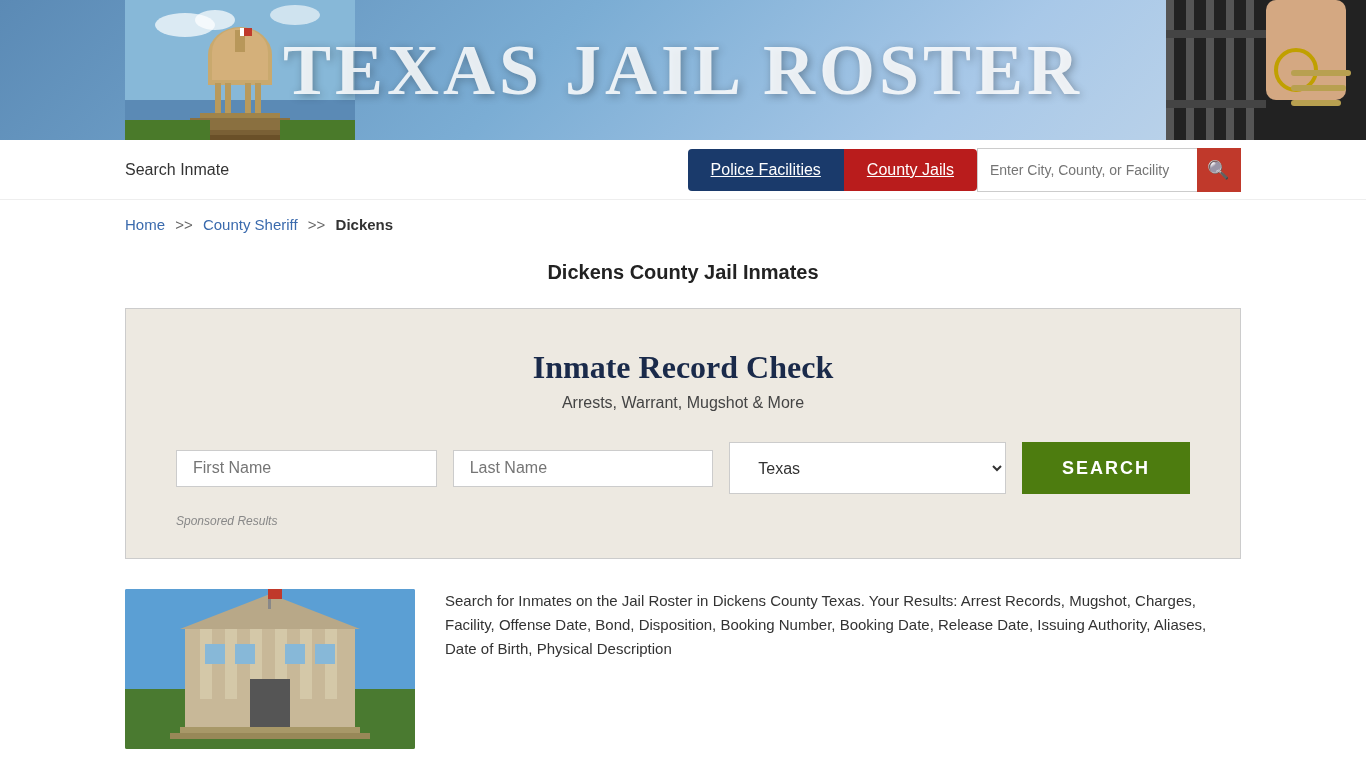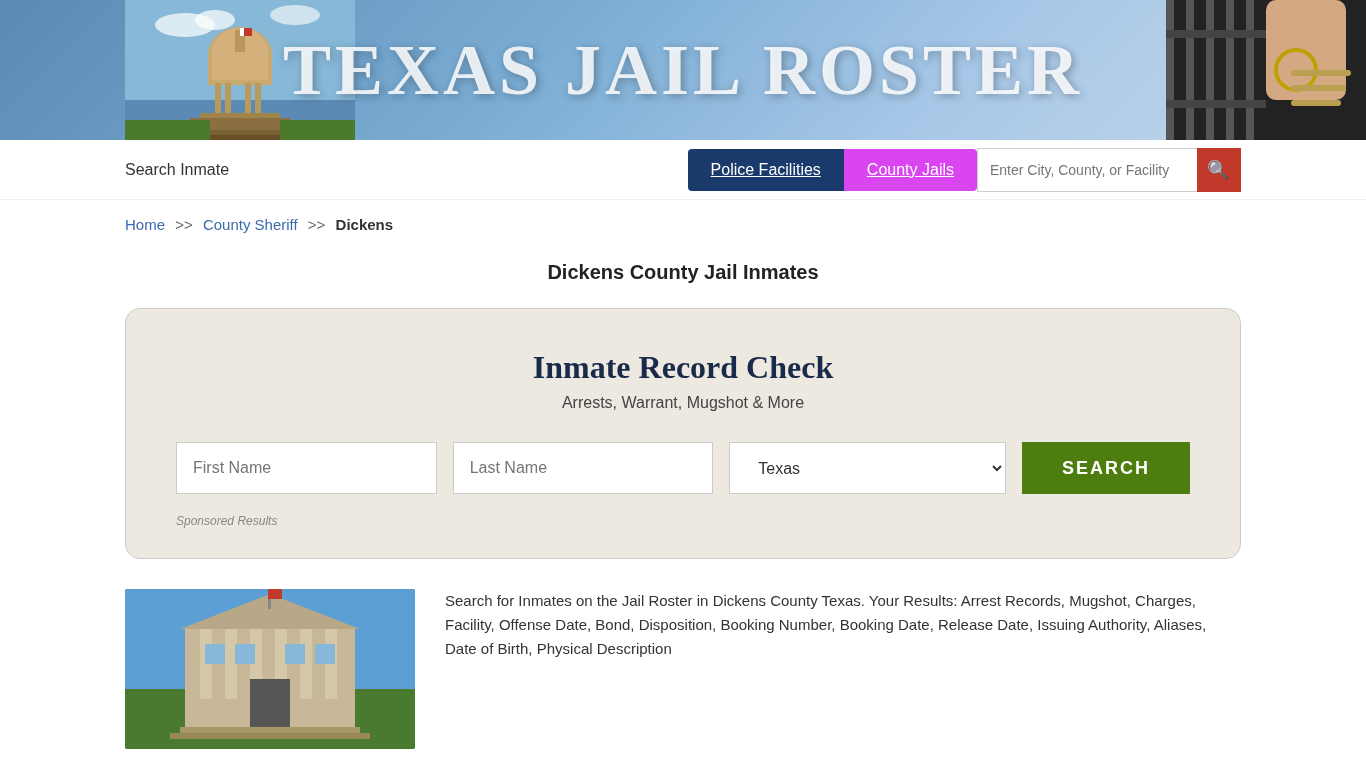--- a/index.html
+++ b/index.html
@@ -76,21 +76,21 @@
       border: none;
       font-weight: 500;
       text-decoration: underline;
     }
     .nav-btn-police {
       background: #1a3a6b;
       color: #fff;
       border-radius: 4px 0 0 4px;
     }
     .nav-btn-county {
-      background: #d946ef;
+      background: #b91c1c;
       color: #fff;
       border-radius: 0 4px 4px 0;
     }
     .nav-search-input {
       width: 220px;
       height: 44px;
       padding: 0 12px;
       font-size: 14px;
       border: 1px solid #ccc;
       border-right: none;
@@ -139,21 +139,21 @@
       font-weight: bold;
       color: #222;
       margin: 12px 0 24px 0;
     }
 
     
     .record-check-box {
       margin: 0 125px 30px 125px;
       background: #ede9e1;
       border: 1px solid #ccc;
-      border-radius: 15px;
+      border-radius: 0;
       padding: 40px 50px 30px 50px;
     }
     .record-check-title {
       text-align: center;
       font-family: 'Times New Roman', serif;
       font-size: 32px;
       color: #1a2a4a;
       font-weight: bold;
       margin-bottom: 8px;
     }
@@ -165,21 +165,21 @@
       margin-bottom: 30px;
     }
     .record-form {
       display: flex;
       gap: 16px;
       align-items: center;
       margin-bottom: 20px;
     }
     .record-input {
       flex: 1;
-      height: 52px;
+      height: 37px;
       padding: 0 16px;
       font-size: 16px;
       border: 1px solid #ccc;
       background: #fff;
       font-family: Arial, sans-serif;
       color: #999;
     }
     .record-select {
       flex: 1;
       height: 52px;

